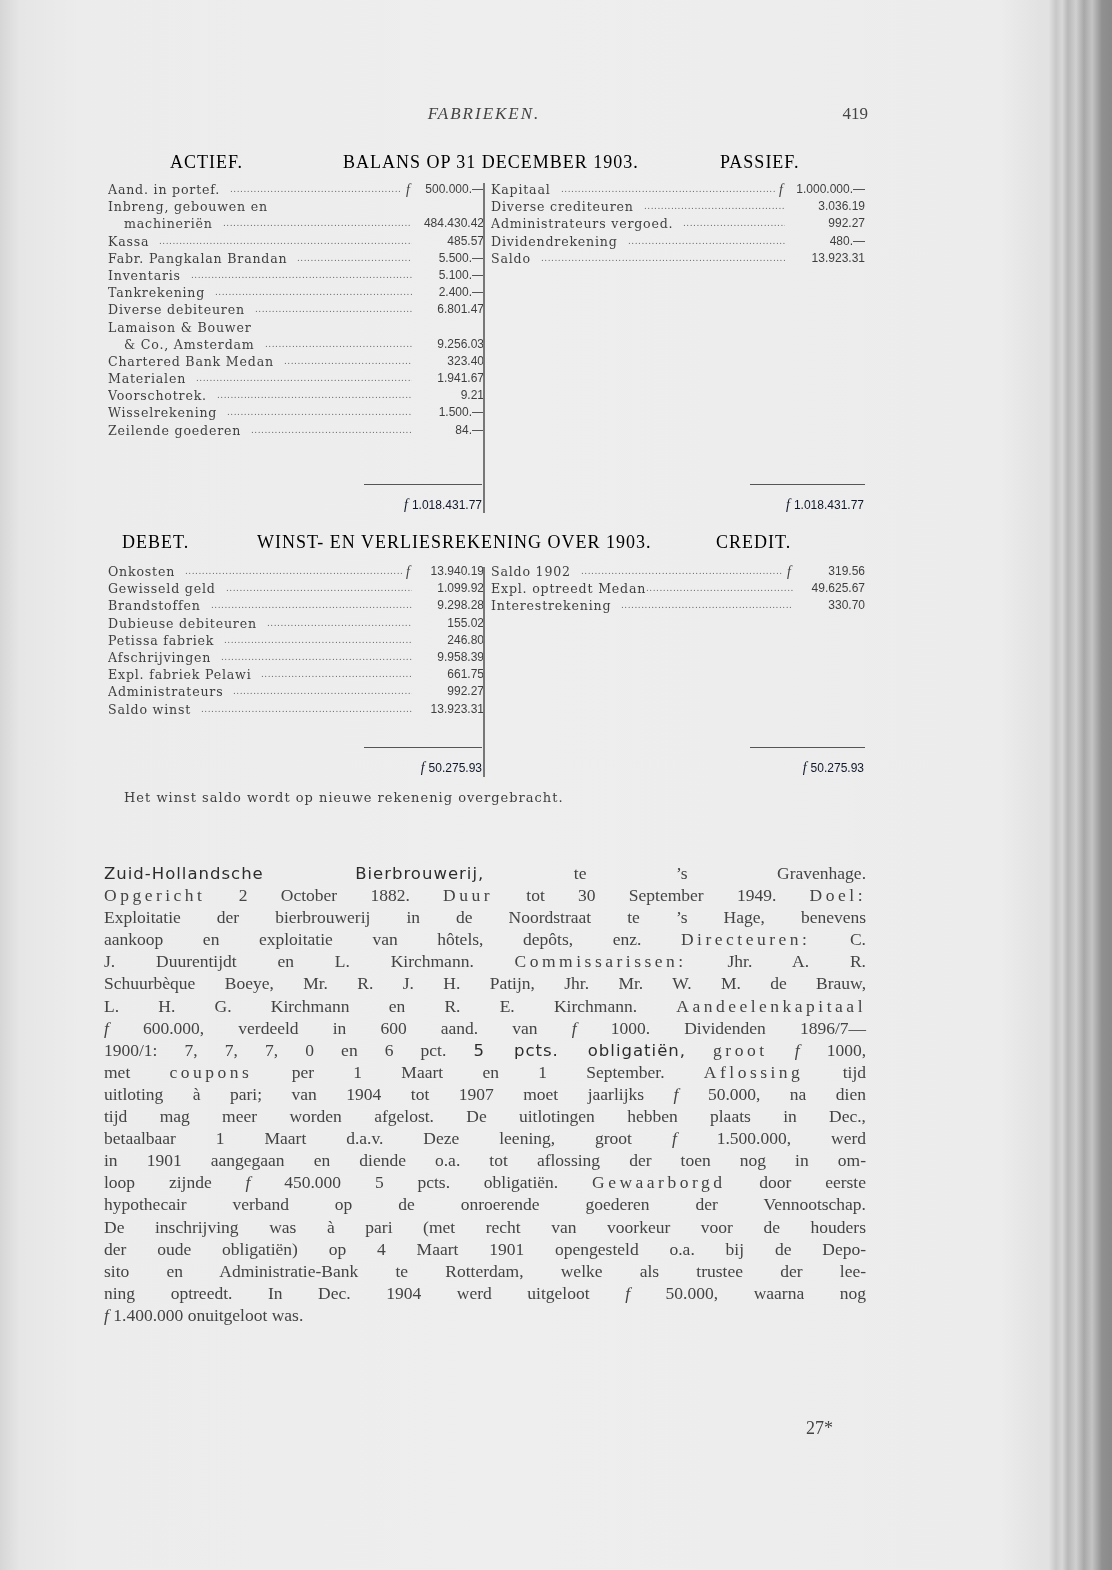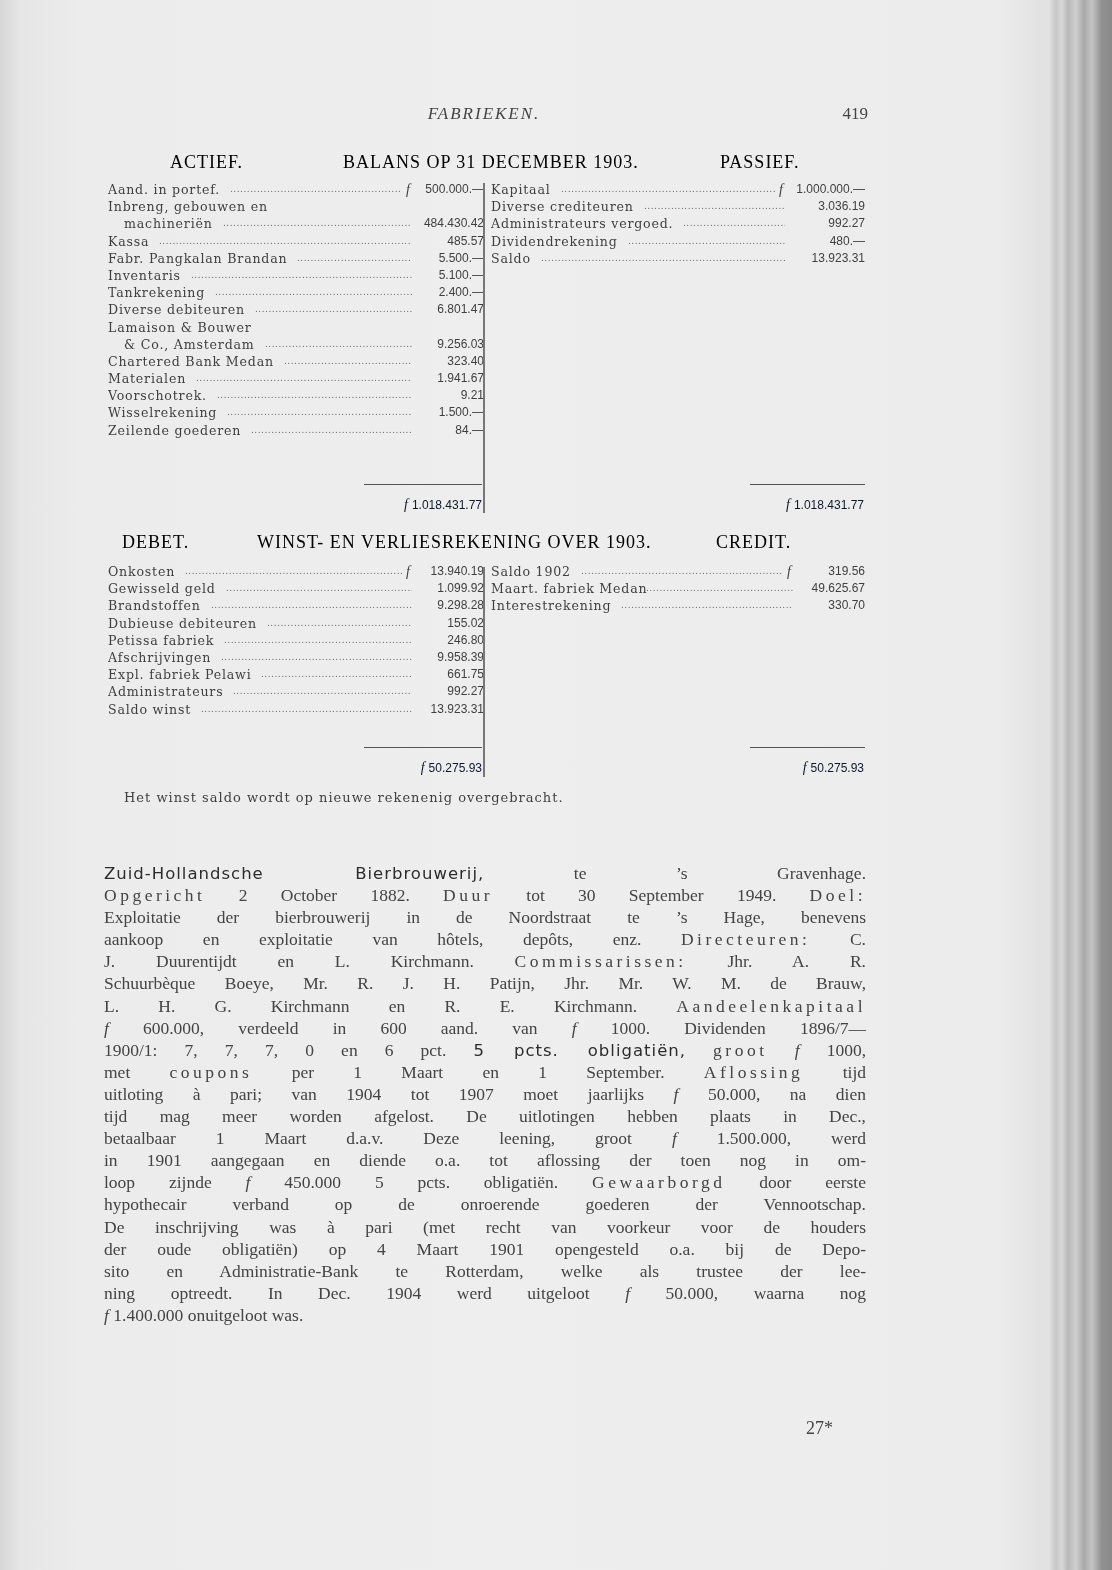--- a/index.html
+++ b/index.html
@@ -254,21 +254,21 @@
   </div>
 <div class="vrule" style="left:483px; top:567px; height:210px;"></div>
 <div class="acct-col" id="credit" style="left:491px; top:563px; width:374px;">
     <div class="row">
       <span class="lbl">Saldo 1902</span>
       <span class="dots" style="left: 90px; width: 202px;">........................................................................................................................</span>
       <span class="cur" style="left: 296px;">f</span>
       <span class="amt">319.56</span>
     </div>
     <div class="row">
-      <span class="lbl">Maart. fabriek Medan</span>
+      <span class="lbl">Expl. optreedt Medan</span>
       <span class="dots" style="left: 155px; width: 147px;">........................................................................................................................</span>
       <span class="amt">49.625.67</span>
     </div>
     <div class="row">
       <span class="lbl">Interestrekening</span>
       <span class="dots" style="left: 130px; width: 172px;">........................................................................................................................</span>
       <span class="amt">330.70</span>
     </div>
   </div>
 

